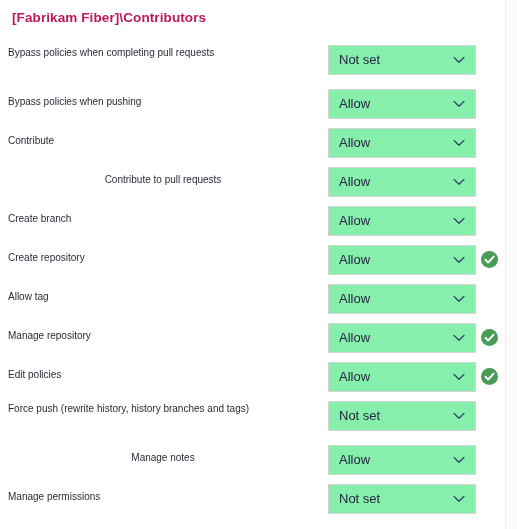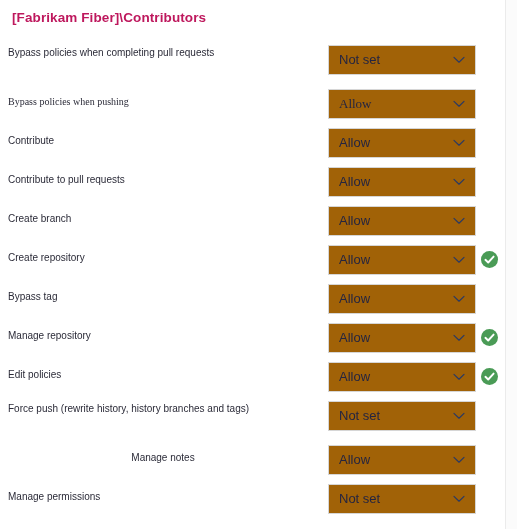--- a/index.html
+++ b/index.html
@@ -90,21 +90,21 @@
     top: 3px;
     width: 148px;
     height: 30px;
   }
 
   .perm-dropdown {
     position: relative;
     width: 148px;
     height: 30px;
     border: 1px solid #d6d6d6;
-    background: #a16207;
+    background: #86efac;
     box-sizing: border-box;
     cursor: pointer;
   }
 
   .perm-dropdown .dd-value {
     position: absolute;
     left: 10px;
     top: 0;
     line-height: 28px;
     font-size: 13px;
@@ -160,21 +160,21 @@
           <div class="perm-dropdown">
             <span class="dd-value">Not set</span>
             <span class="dd-chevron">
               <svg width="12" height="8" viewBox="0 0 12 8" aria-hidden="true">
                 <path d="M1 1.4 L6 6.2 L11 1.4" fill="none" stroke="#2b3a63" stroke-width="1.2" stroke-linecap="round" stroke-linejoin="round"></path>
               </svg>
             </span>
           </div>
         </div>
       </div>
-      <div class="perm-row" style="height: 39px; font-family: Liberation Serif, serif;">
+      <div class="perm-row" style="height: 39px;">
         <div class="perm-label">Bypass policies when pushing</div>
         <div class="perm-control">
           <div class="perm-dropdown">
             <span class="dd-value">Allow</span>
             <span class="dd-chevron">
               <svg width="12" height="8" viewBox="0 0 12 8" aria-hidden="true">
                 <path d="M1 1.4 L6 6.2 L11 1.4" fill="none" stroke="#2b3a63" stroke-width="1.2" stroke-linecap="round" stroke-linejoin="round"></path>
               </svg>
             </span>
           </div>
@@ -186,21 +186,21 @@
           <div class="perm-dropdown">
             <span class="dd-value">Allow</span>
             <span class="dd-chevron">
               <svg width="12" height="8" viewBox="0 0 12 8" aria-hidden="true">
                 <path d="M1 1.4 L6 6.2 L11 1.4" fill="none" stroke="#2b3a63" stroke-width="1.2" stroke-linecap="round" stroke-linejoin="round"></path>
               </svg>
             </span>
           </div>
         </div>
       </div>
-      <div class="perm-row" style="height: 39px;">
+      <div class="perm-row" style="height: 39px; text-align: center;">
         <div class="perm-label">Contribute to pull requests</div>
         <div class="perm-control">
           <div class="perm-dropdown">
             <span class="dd-value">Allow</span>
             <span class="dd-chevron">
               <svg width="12" height="8" viewBox="0 0 12 8" aria-hidden="true">
                 <path d="M1 1.4 L6 6.2 L11 1.4" fill="none" stroke="#2b3a63" stroke-width="1.2" stroke-linecap="round" stroke-linejoin="round"></path>
               </svg>
             </span>
           </div>
@@ -232,21 +232,21 @@
           </div>
         </div>
         <div class="perm-check">
           <svg width="17" height="17" viewBox="0 0 17 17" aria-hidden="true">
             <circle cx="8.5" cy="8.5" r="8.5" fill="#4a9b56"></circle>
             <path d="M4.4 8.8 L7.2 11.5 L12.6 5.6" fill="none" stroke="#ffffff" stroke-width="1.9" stroke-linecap="round" stroke-linejoin="round"></path>
           </svg>
         </div>
       </div>
       <div class="perm-row" style="height: 39px;">
-        <div class="perm-label">Bypass tag</div>
+        <div class="perm-label">Allow tag</div>
         <div class="perm-control">
           <div class="perm-dropdown">
             <span class="dd-value">Allow</span>
             <span class="dd-chevron">
               <svg width="12" height="8" viewBox="0 0 12 8" aria-hidden="true">
                 <path d="M1 1.4 L6 6.2 L11 1.4" fill="none" stroke="#2b3a63" stroke-width="1.2" stroke-linecap="round" stroke-linejoin="round"></path>
               </svg>
             </span>
           </div>
         </div>

